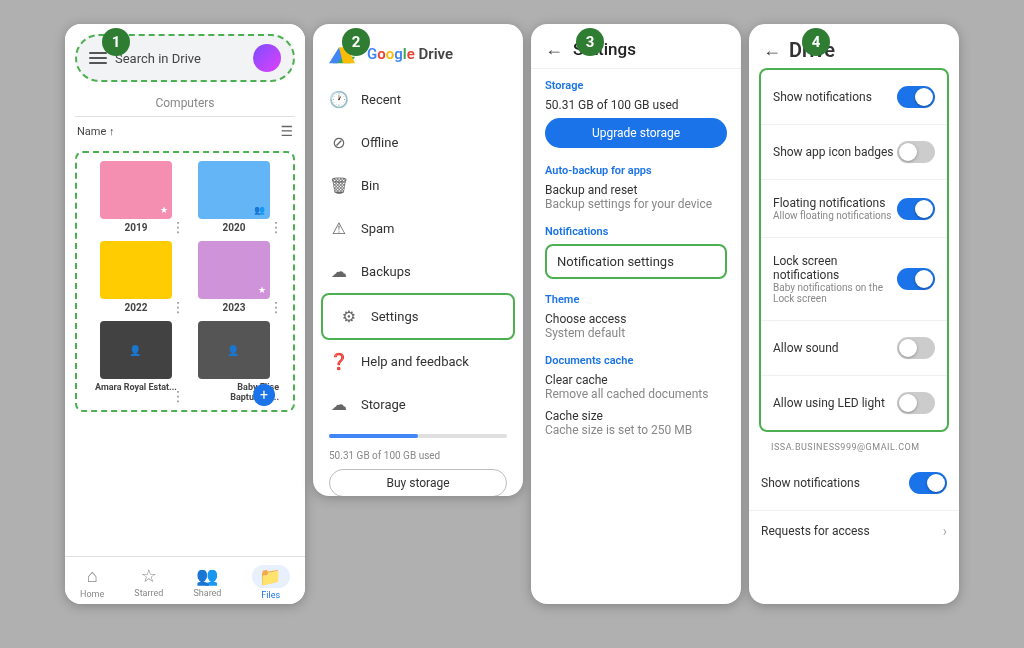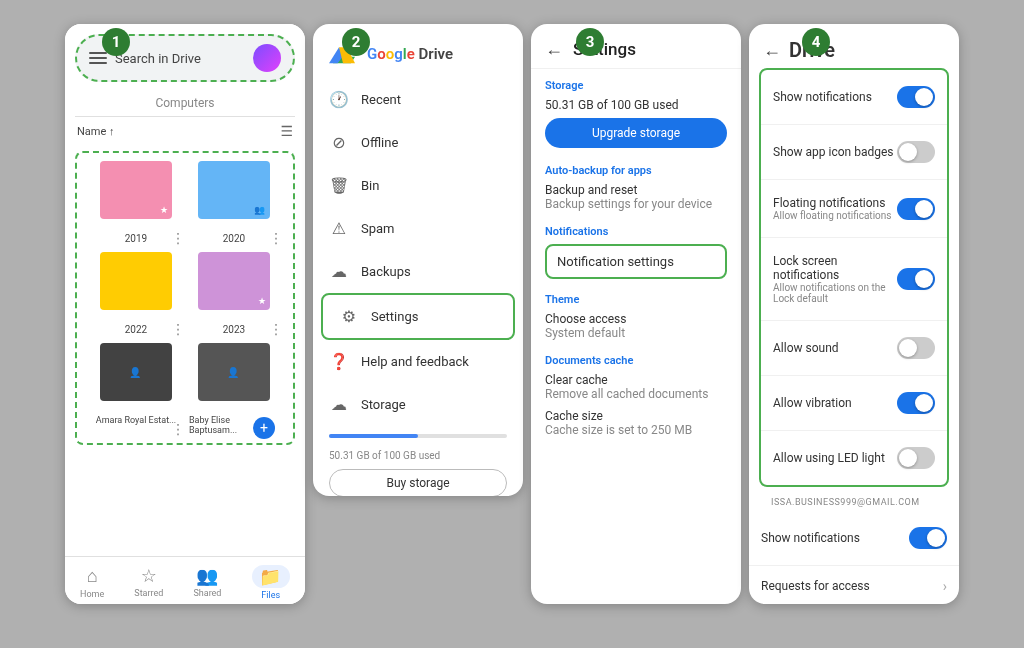--- a/index.html
+++ b/index.html
@@ -128,21 +128,21 @@
     }
     .folder-pink { background: #f48fb1; }
     .folder-blue { background: #64b5f6; }
     .folder-yellow { background: #ffcc02; }
     .folder-purple { background: #ce93d8; }
     .folder-dark { background: #424242; }
     .folder-dark2 { background: #555; }
 
     .folder-star { position: absolute; bottom: 4px; right: 4px; font-size: 9px; color: #fff; }
     .folder-people { position: absolute; bottom: 4px; right: 4px; font-size: 9px; color: #fff; }
-    .folder-name { margin-top: 14px; font-size: 10px; text-align: left; }
+    .folder-name { margin-top: 3px; font-size: 10px; text-align: right; font-weight: bold; }
     .folder-menu { position: absolute; bottom: -2px; right: -4px; color: #888; font-size: 14px; }
 
     
     .p1-dashed-box {
       border: 2px dashed #4caf50;
       border-radius: 8px;
       margin: 6px 10px;
       padding: 4px;
     }
 
@@ -533,44 +533,36 @@
           <div class="p4-setting-sublabel">Allow floating notifications</div>
         </div>
         <div class="toggle on">
           <div class="toggle-knob"></div>
         </div>
       </div>
 
       <div class="p4-setting-row">
         <div class="p4-setting-info">
           <div class="p4-setting-label">Lock screen notifications</div>
-          <div class="p4-setting-sublabel">Allow notifications on the Lock default</div>
+          <div class="p4-setting-sublabel">Baby notifications on the Lock screen</div>
         </div>
         <div class="toggle on">
           <div class="toggle-knob"></div>
         </div>
       </div>
 
       <div class="p4-setting-row">
         <div class="p4-setting-info">
           <div class="p4-setting-label">Allow sound</div>
         </div>
         <div class="toggle off">
           <div class="toggle-knob"></div>
         </div>
       </div>
 
-      <div class="p4-setting-row">
-        <div class="p4-setting-info">
-          <div class="p4-setting-label">Allow vibration</div>
-        </div>
-        <div class="toggle on">
-          <div class="toggle-knob"></div>
-        </div>
-      </div>
 
       <div class="p4-setting-row">
         <div class="p4-setting-info">
           <div class="p4-setting-label">Allow using LED light</div>
         </div>
         <div class="toggle off">
           <div class="toggle-knob"></div>
         </div>
       </div>
     </div>

